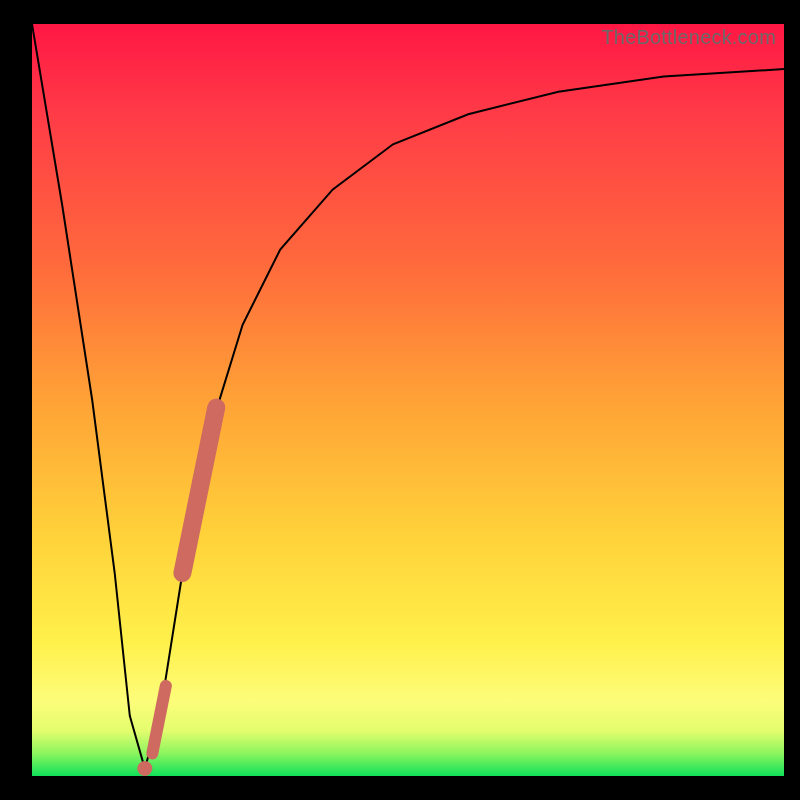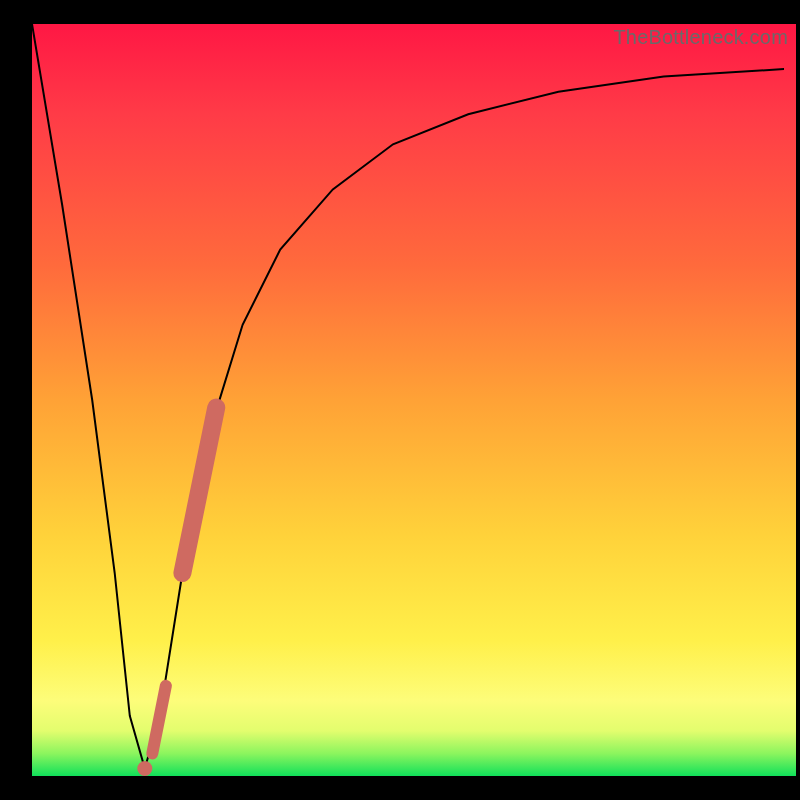--- a/index.html
+++ b/index.html
@@ -30,21 +30,20 @@
       #ff3b47 12%,
       #ff6a3c 32%,
       #ffa236 50%,
       #ffd23a 68%,
       #fff04a 82%,
       #fdfd7a 90%,
       #e3fd6e 94%,
       #8cf55e 97%,
       #10e05a 100%
     );
-    padding-left: 12px;
   }
   .watermark {
     position: absolute;
     top: 2px;
     right: 8px;
     color: #6a6a6a;
     font-size: 20px;
     font-weight: 500;
     letter-spacing: 0.2px;
     user-select: none;

